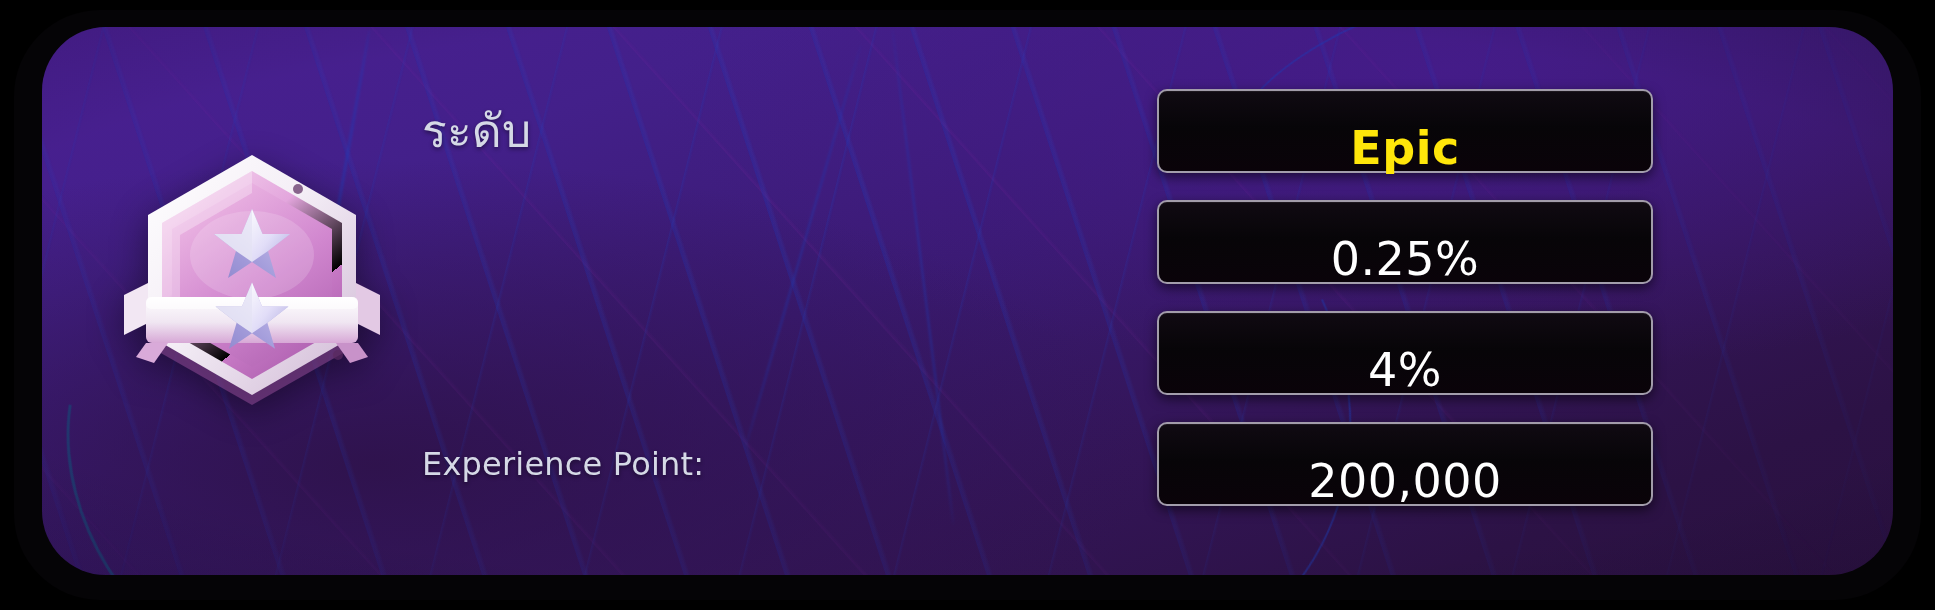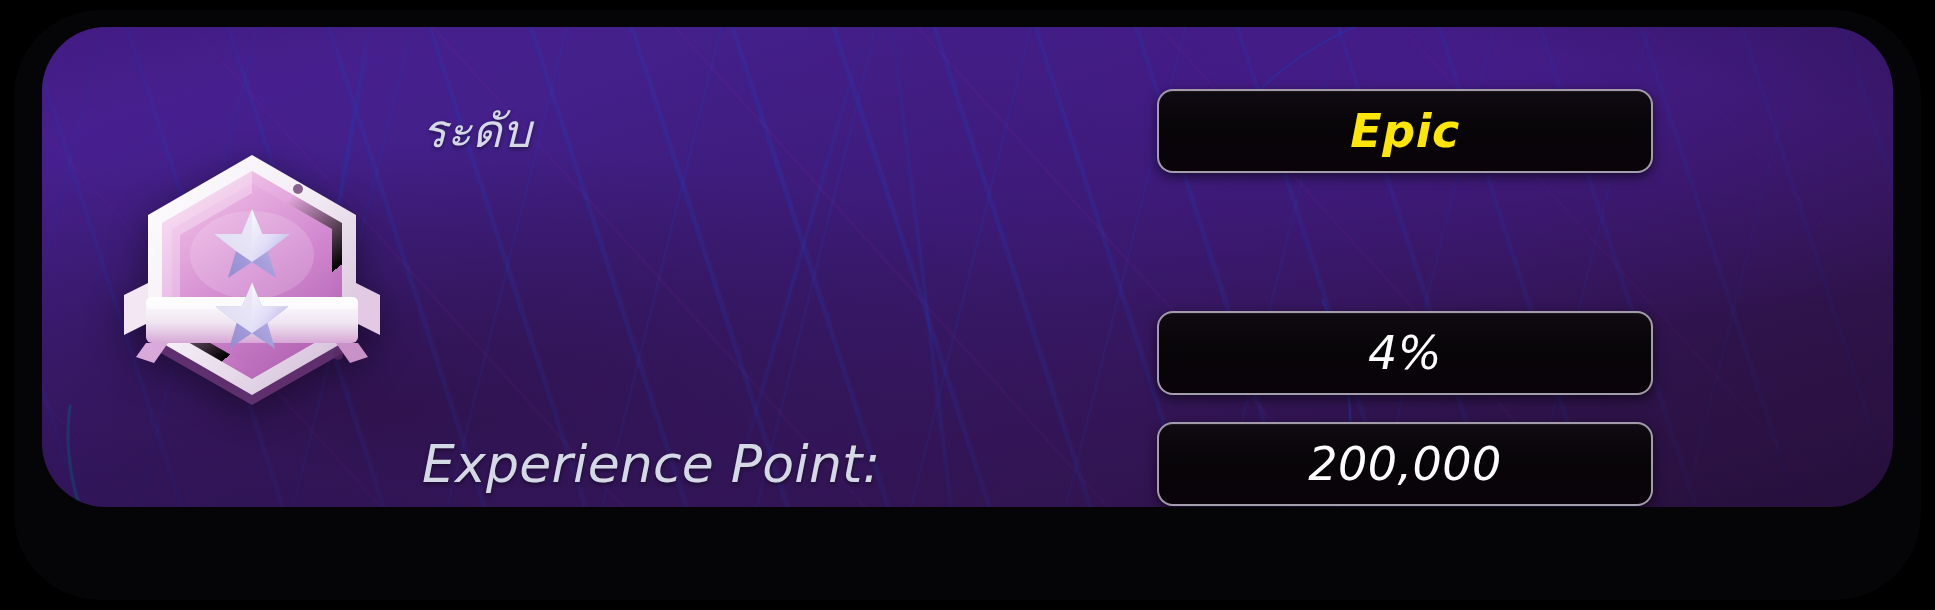--- a/index.html
+++ b/index.html
@@ -43,28 +43,27 @@
     left:14px; top:10px;
     width:1907px; height:590px;
     border-radius:86px;
     background:#050406;
   }
 
   
   .card{
     position:absolute;
     left:42px; top:27px;
-    width:1851px; height:480px;
+    width:1851px; height:548px;
     border-radius:64px;
     overflow:hidden;
     background:
       radial-gradient(ellipse 70% 90% at 76% 8%,  rgba(70,28,140,.85) 0%, rgba(70,28,140,0) 62%),
       radial-gradient(ellipse 60% 80% at 18% 80%, rgba(46,18,74,.92) 0%, rgba(46,18,74,0) 70%),
       linear-gradient(160deg, #4a1f92 0%, #43208a 22%, #3a1a72 46%, #331557 68%, #2c1245 86%, #2a1140 100%);
-    font-style: italic;
   }
 
   
   .marble{
     position:absolute; inset:0;
     opacity:.95;
     background:
       repeating-linear-gradient(72deg,
         rgba(18,40,150,0)   0px,
         rgba(18,40,150,0)   34px,
@@ -141,41 +140,41 @@
     align-items:center;
   }
   .row:last-child{ margin-bottom:0; }
 
   .row-label{
     position:absolute;
     left:0;
     width:430px;
     text-align:left;
     color:#d5d9e6;
-    font-size:52px;
+    font-size:32px;
     line-height:1;
     letter-spacing:.2px;
     white-space:nowrap;
     text-shadow:0 2px 4px rgba(0,0,0,.45);
   }
   .row-label.thai{ font-size:46px; }
 
   .value-box{
     position:absolute;
     left:735px;
     width:496px;
     height:84px;
-    border-radius:16px;
+    border-radius:10px;
     border:2px solid rgba(205,200,215,.78);
     background:linear-gradient(180deg,#100a12 0%, #070508 46%, #0a0309 100%);
     box-shadow:
       inset 0 1px 0 rgba(255,255,255,.06),
       0 4px 12px rgba(0,0,0,.55);
     display:flex;
-    align-items:center;
+    align-items:flex-end;
     justify-content:center;
   }
   .value-text{
     font-size:46px;
     line-height:1;
     color:#ffffff;
     letter-spacing:.5px;
   }
   .value-text.accent{
     color:#ffe60a;
@@ -277,20 +276,23 @@
     <div class="rows">
 
       <div class="row">
         <div class="row-label thai">ระดับ</div>
         <div class="value-box">
           <span class="value-text accent">Epic</span>
         </div>
       </div>
 
       <div class="row">
+        <div class="value-box">
+          <span class="value-text">0.25%</span>
+        </div>
       </div>
 
       <div class="row">
         <div class="value-box">
           <span class="value-text">4%</span>
         </div>
       </div>
 
       <div class="row">
         <div class="row-label">Experience Point:</div>

